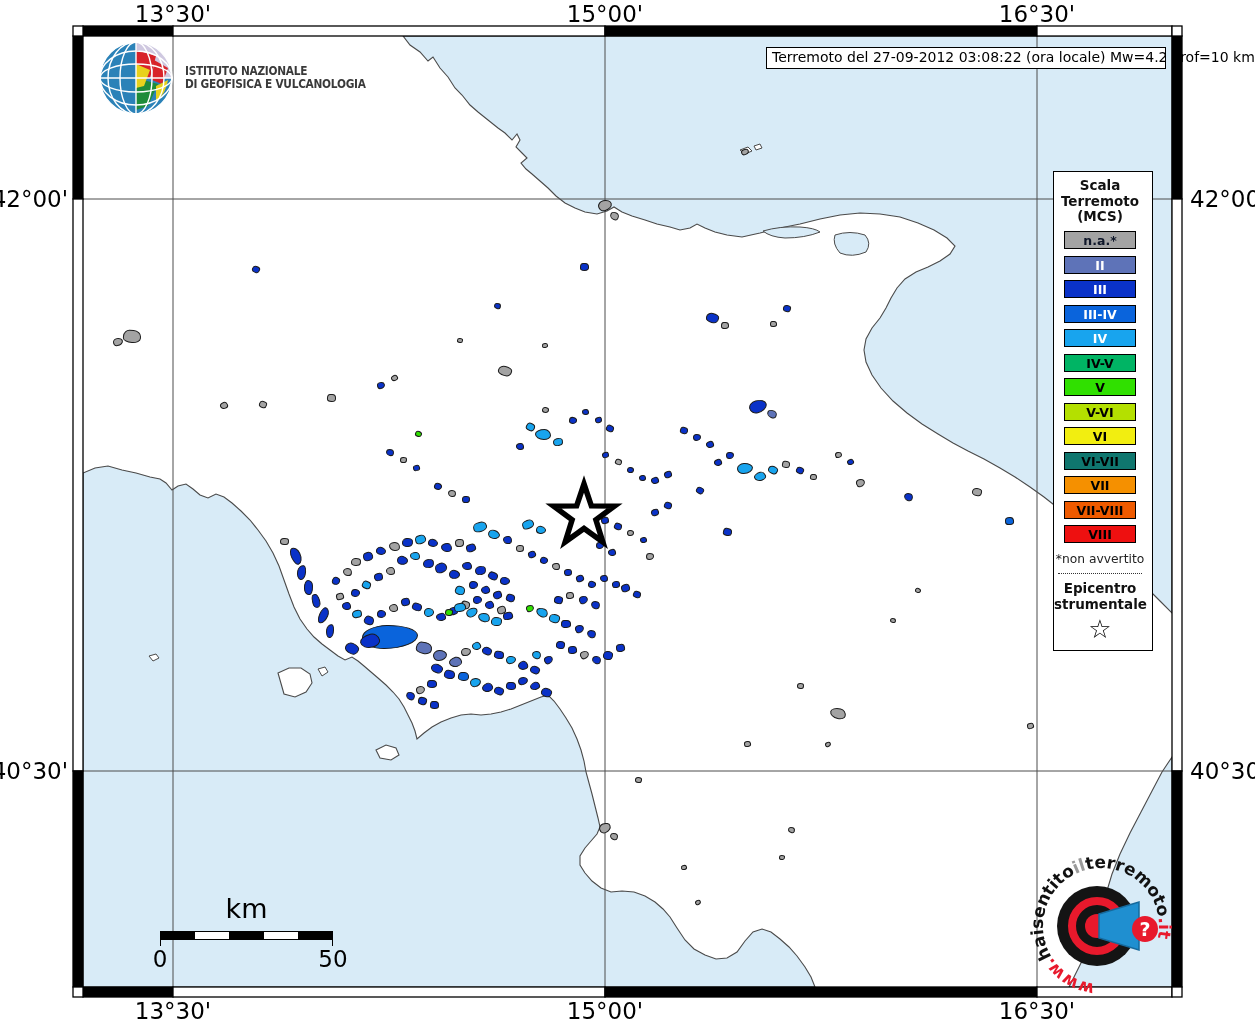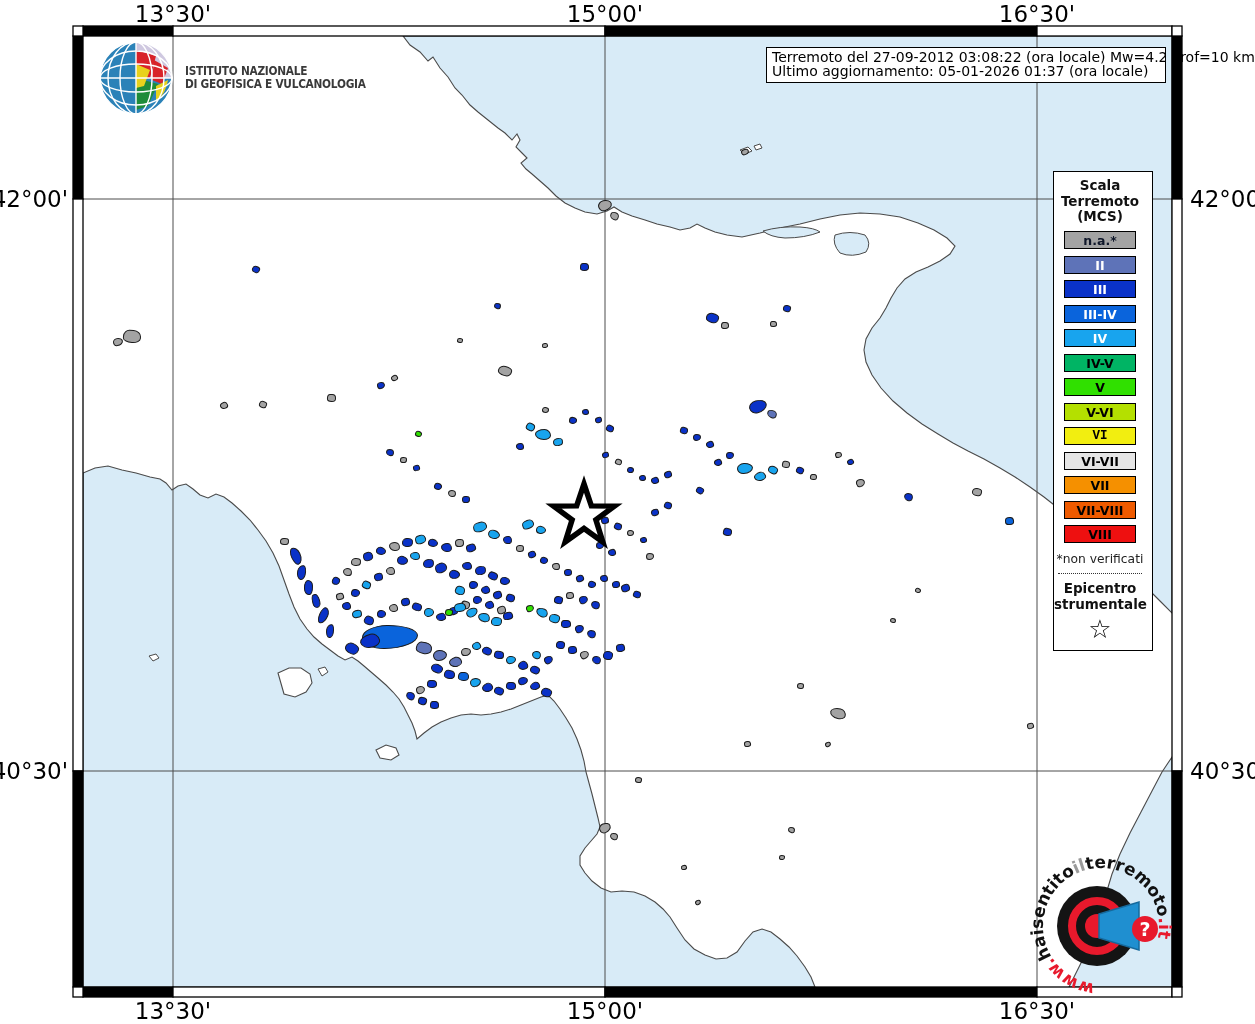--- a/index.html
+++ b/index.html
@@ -338,21 +338,20 @@
   <div class="axis-label centered" style="left:173px;top:998px;">13°30'</div>
   <div class="axis-label centered" style="left:605px;top:998px;">15°00'</div>
   <div class="axis-label centered" style="left:1037px;top:998px;">16°30'</div>
   <div class="axis-label vcenter" style="right:1187px;top:199px;">42°00'</div>
   <div class="axis-label vcenter" style="right:1187px;top:771px;">40°30'</div>
   <div class="axis-label vcenter" style="left:1190px;top:199px;">42°00'</div>
   <div class="axis-label vcenter" style="left:1190px;top:771px;">40°30'</div>
 
   <div id="title-box">
     <div>Terremoto del 27-09-2012 03:08:22 (ora locale) Mw=4.2 Prof=10 km</div>
-    <div>Ultimo aggiornamento: 05-01-2026 01:37 (ora locale)</div>
   </div>
 
   <div id="ingv">
     <svg width="76" height="76" viewBox="0 0 76 76">
       <circle cx="38" cy="38" r="36" fill="#2b82b8"></circle>
       <path d="M 38 2 A 36 36 0 0 1 74 38 L 38 38 Z" fill="#cfc8e0"></path>
       <path d="M 38 10 L 58 16 L 52 38 L 38 38 Z" fill="#d8232a"></path>
       <path d="M 38 38 L 60 44 L 50 66 L 38 70 Z" fill="#1e8c3a"></path>
       <path d="M 38 24 L 52 30 L 46 46 L 38 48 Z" fill="#e8d21d"></path>
       <path d="M 56 20 L 70 28 L 64 44 L 54 40 Z" fill="#d8232a"></path>
@@ -381,35 +380,50 @@
     </div>
     <div id="legend-items">
         <div class="swatch" style="background: rgb(163, 163, 163); color: #0f172a;">n.a.*</div>
         <div class="swatch" style="background: rgb(94, 115, 184); color: rgb(255, 255, 255);">II</div>
         <div class="swatch" style="background: rgb(10, 50, 200); color: rgb(255, 255, 255);">III</div>
         <div class="swatch" style="background: rgb(10, 100, 220); color: rgb(255, 255, 255);">III-IV</div>
         <div class="swatch" style="background: rgb(24, 164, 238); color: rgb(255, 255, 255);">IV</div>
         <div class="swatch" style="background: rgb(0, 180, 100); color: rgb(0, 0, 0);">IV-V</div>
         <div class="swatch" style="background: rgb(48, 224, 0); color: rgb(0, 0, 0);">V</div>
         <div class="swatch" style="background: rgb(180, 224, 0); color: rgb(0, 0, 0);">V-VI</div>
-        <div class="swatch" style="background: rgb(242, 238, 16); color: rgb(0, 0, 0); font-family: Liberation Mono, monospace;">VI</div>
-        <div class="swatch" style="background: #e5e5e5; color: rgb(0, 0, 0);">VI-VII</div>
+        <div class="swatch" style="background: rgb(242, 238, 16); color: rgb(0, 0, 0);">VI</div>
+        <div class="swatch" style="background: #0f766e; color: rgb(0, 0, 0);">VI-VII</div>
         <div class="swatch" style="background: rgb(245, 144, 0); color: rgb(0, 0, 0);">VII</div>
         <div class="swatch" style="background: rgb(238, 90, 0); color: rgb(0, 0, 0);">VII-VIII</div>
         <div class="swatch" style="background: rgb(238, 16, 16); color: rgb(0, 0, 0);">VIII</div>
       </div>
-    <div id="legend-foot">*non verificati</div>
+    <div id="legend-foot">*non avvertito</div>
     <div id="legend-sep"></div>
     <div id="legend-epi">
       <div>Epicentro</div>
       <div>strumentale</div>
     </div>
     <div id="legend-star">☆</div>
   </div>
 
+  <div id="scalebar">
+    <div id="sb-km">km</div>
+    <div id="sb-bar">
+      <div style="background:#000"></div>
+      <div style="background:#fff"></div>
+      <div style="background:#000"></div>
+      <div style="background:#fff"></div>
+      <div style="background:#000"></div>
+    </div>
+    <div id="sb-ticks"></div>
+    <div id="sb-nums">
+      <span id="sb-zero">0</span>
+      <span id="sb-fifty">50</span>
+    </div>
+  </div>
 
   <svg id="site-logo" width="185" height="180" viewBox="0 0 185 180">
     <defs>
       <path id="logo-circle" d="M 88 146 A 58 58 0 1 1 88.02 146"></path>
     </defs>
     <circle cx="84" cy="88" r="40" fill="#141414"></circle>
     <circle cx="84" cy="88" r="25" fill="none" stroke="#e8192c" stroke-width="8"></circle>
     <circle cx="84" cy="88" r="12" fill="#e8192c"></circle>
     <path d="M 86 76 L 126 64 L 126 112 L 86 100 Z" fill="#1f8fd0" stroke="#16699c" stroke-width="1.5"></path>
     <circle cx="132" cy="91" r="13" fill="#e8192c"></circle>

